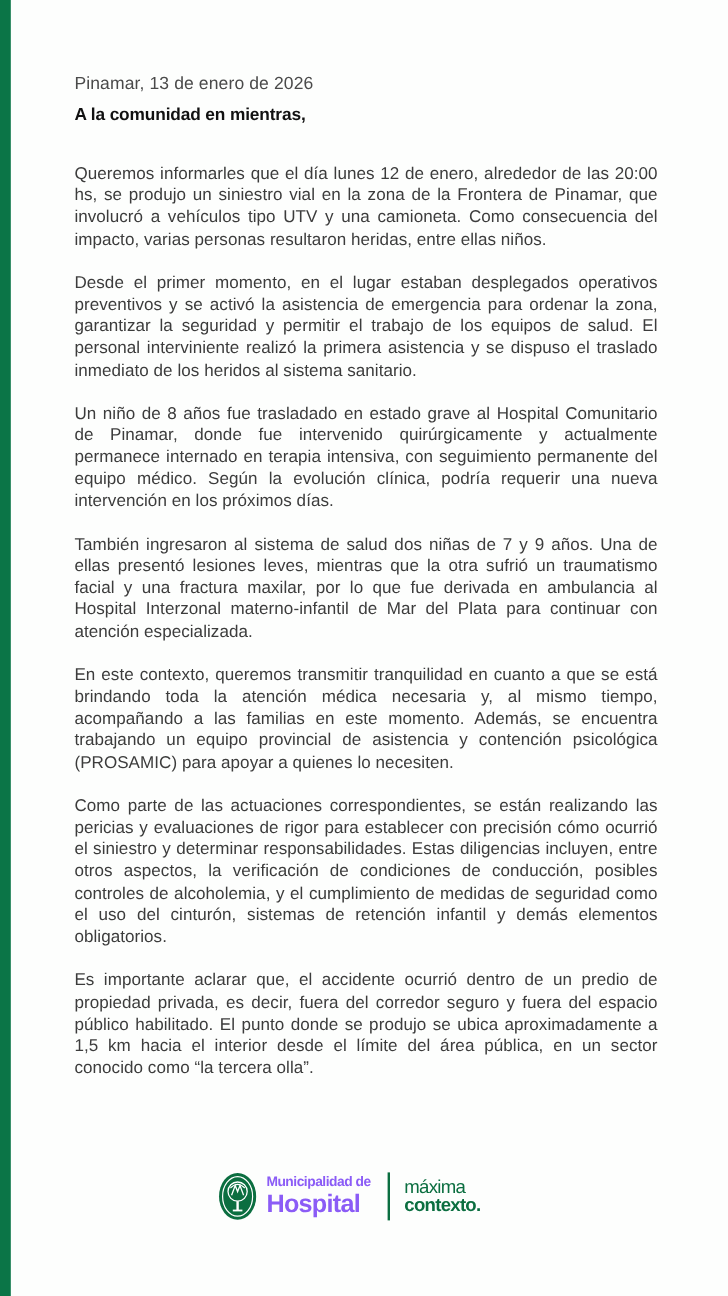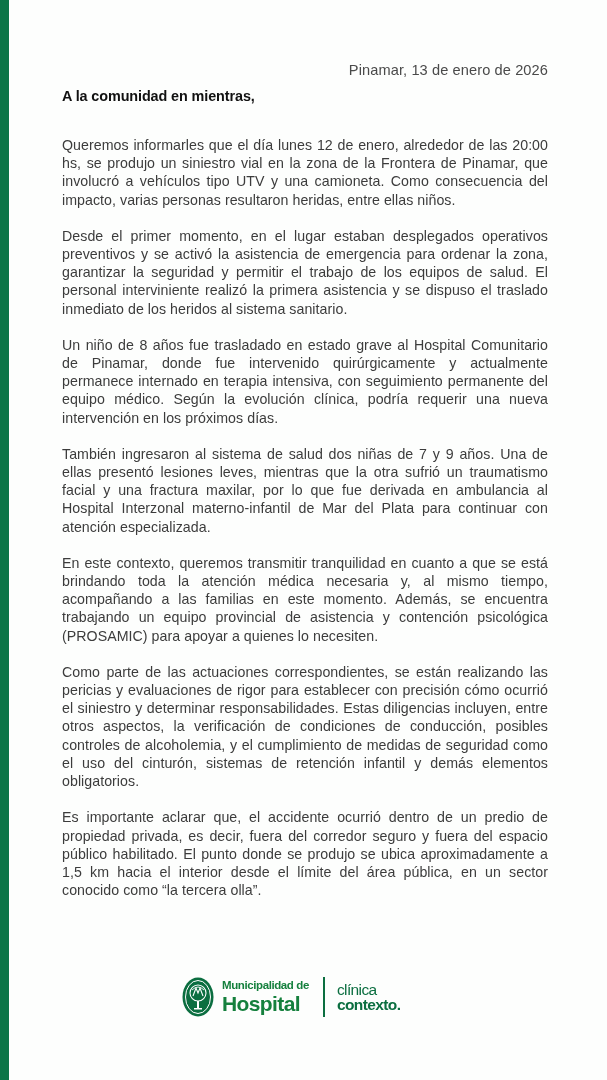--- a/index.html
+++ b/index.html
@@ -27,21 +27,20 @@
       position: absolute;
       left: 62px;
       top: 0;
       width: 486px;
     }
     .date-line {
       position: absolute;
       top: 62px;
       left: 0;
       width: 486px;
-      text-align: right;
       font-size: 14.6px;
       color: #4a4a4a;
       letter-spacing: 0.1px;
     }
     .salutation {
       position: absolute;
       top: 88px;
       left: 0;
       font-size: 14.4px;
       font-weight: bold;
@@ -72,21 +71,21 @@
     }
     .emblem {
       width: 32px;
       height: 40px;
       margin-right: 8px;
     }
     .muni-text {
       display: flex;
       flex-direction: column;
       line-height: 1;
-      color: #15803d;
+      color: #8b5cf6;
     }
     .muni-small {
       font-size: 11.5px;
       font-weight: bold;
       letter-spacing: -0.4px;
       margin-bottom: 1px;
     }
     .muni-big {
       font-size: 21px;
       font-weight: bold;
@@ -144,16 +143,16 @@
     <path d="M10 13 Q16 7 22 13" fill="none" stroke="#ffffff" stroke-width="0.9"></path>
     <rect x="15" y="24" width="2" height="8" fill="#ffffff"></rect>
     <rect x="12" y="31" width="8" height="1.5" fill="#ffffff"></rect>
   </svg>
   <div class="muni-text">
     <span class="muni-small">Municipalidad de</span>
     <span class="muni-big">Hospital</span>
   </div>
   <div class="logo-divider"></div>
   <div class="respira-text">
-    <span class="respira-top">clínica</span>
+    <span class="respira-top">máxima</span>
     <span class="respira-bottom">contexto.</span>
   </div>
 </div>
 
 </body></html>

